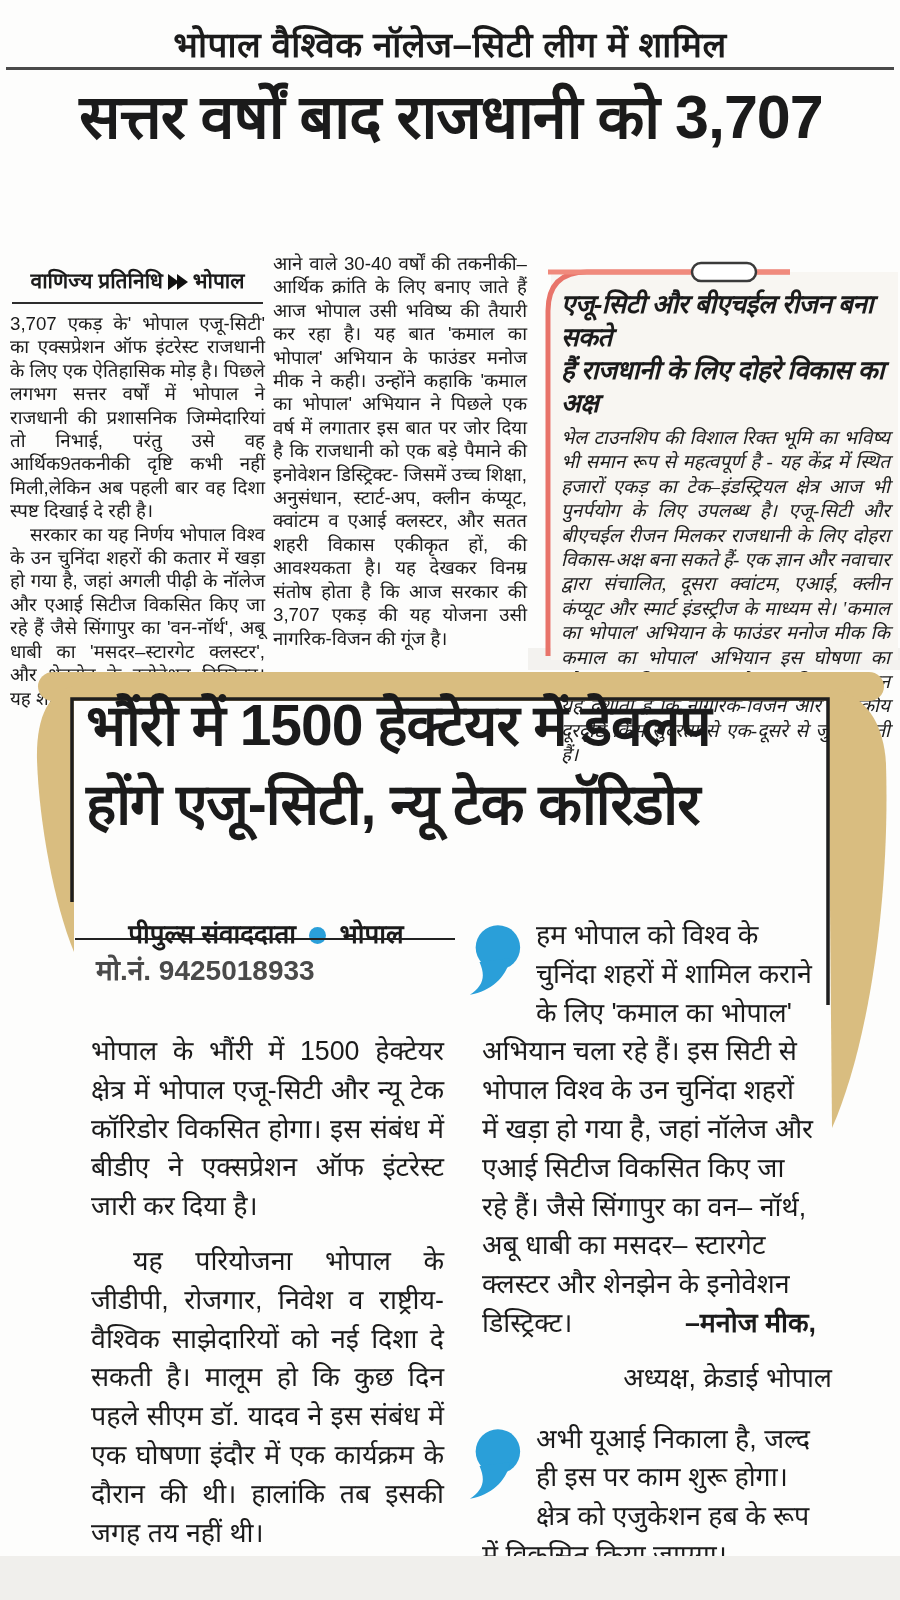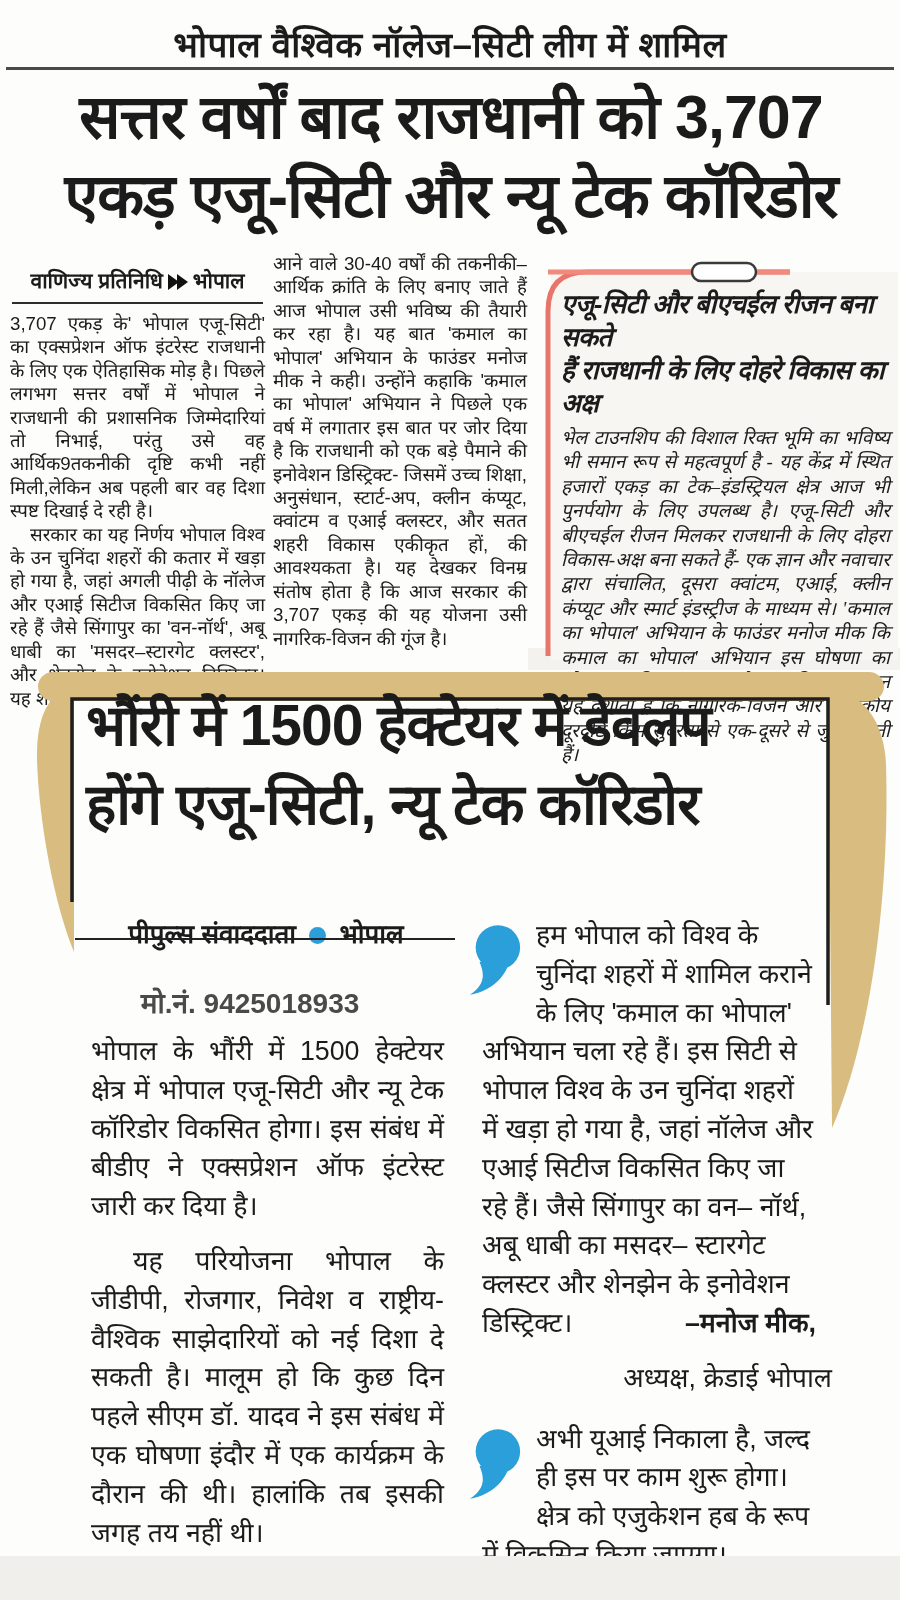--- a/index.html
+++ b/index.html
@@ -52,22 +52,22 @@
     font-size:57px;line-height:79px;font-weight:700;letter-spacing:-1px;white-space:nowrap;
   }
   .a2-headline span{display:block;}
   .a2-byline{
     position:absolute;left:80px;top:915px;width:372px;text-align:center;
     font-size:26px;font-weight:bold;
   }
   .dot{display:inline-block;width:17px;height:17px;border-radius:50%;background:#2a9fd9;margin:0 6px;vertical-align:-1px;}
   .a2-byline-rule{position:absolute;left:75px;top:938px;width:380px;border-top:2.5px solid #222;}
   .a2-phone{
-    position:absolute;left:64px;top:950px;width:372px;text-align:center;
-    font-size:28px;font-weight:bold;color:#4a4a4a;margin-top:33px;
+    position:absolute;left:96px;top:950px;width:372px;
+    font-size:28px;font-weight:bold;color:#4a4a4a;
   }
   .a2-colL{position:absolute;left:75px;top:1016px;width:385px;}
   .a2-colL p{margin:16px;font-size:26.8px;line-height:38.8px;text-align:justify;}
   .a2-colL p.indent{text-indent:42px;}
   .a2-colR{position:absolute;left:466px;top:900px;width:366px;}
   .quote{position:relative;margin:0;}
   .quote + .quote{margin-top:22px;}
   .q-icon{float:left;width:58px;height:76px;margin:6px 12px 2px 0;}
   .q-text{font-size:26.8px;line-height:38.8px;margin:16px;}
   .q-name{font-weight:bold;float:right;}
@@ -79,21 +79,20 @@
 </head>
 <body>
 
 <div class="canvas">
 
   <div class="kicker">भोपाल वैश्विक नॉलेज–सिटी लीग में शामिल</div>
   <div class="kicker-rule"></div>
 
   <div class="a1-headline">
     <span>सत्तर वर्षों बाद राजधानी को 3,707</span>
-    <span>एकड़ एजू-सिटी और न्यू टेक कॉरिडोर</span>
   </div>
 
   <div class="a1-col1">
     <div class="a1-byline">
       <span>वाणिज्य प्रतिनिधि</span>
       <span class="tri"></span><span class="tri"></span>
       <span>भोपाल</span>
     </div>
     <div class="a1-byline-rule"></div>
     <p>3,707 एकड़ के' भोपाल एजू-सिटी' का एक्सप्रेशन ऑफ इंटरेस्ट राजधानी के लिए एक ऐतिहासिक मोड़ है। पिछले लगभग सत्तर वर्षों में भोपाल ने राजधानी की प्रशासनिक जिम्मेदारियां तो निभाई, परंतु उसे वह आर्थिक9तकनीकी दृष्टि कभी नहीं मिली,लेकिन अब पहली बार वह दिशा स्पष्ट दिखाई दे रही है।</p>

